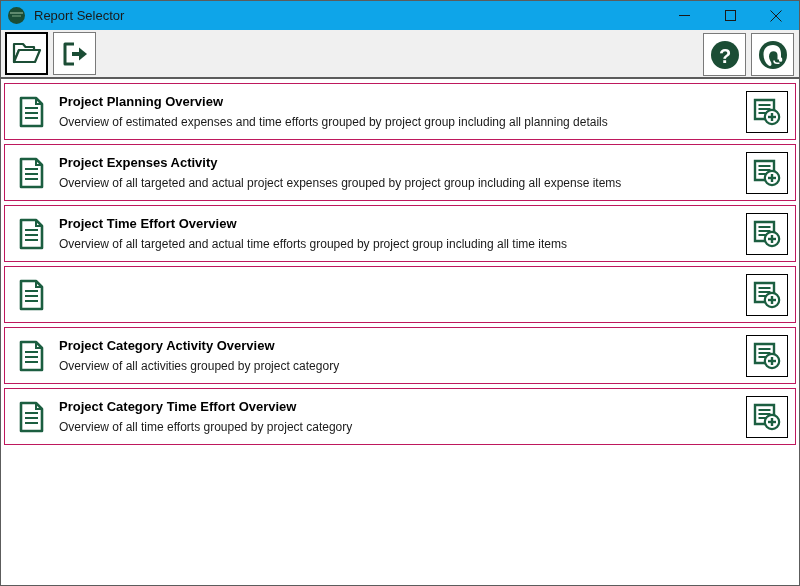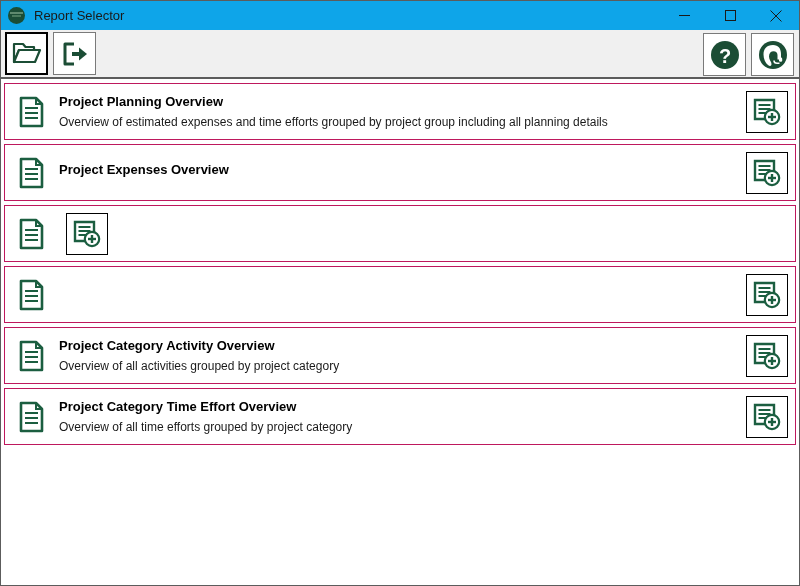--- a/index.html
+++ b/index.html
@@ -287,46 +287,51 @@
       <div class="row-icon">
         <svg width="26" height="32" viewBox="0 0 26 32">
           <path d="M2 2 H17 L23 8 V30 H2 Z" fill="#ffffff" stroke="#1b5e40" stroke-width="2.6" stroke-linejoin="round"></path>
           <path d="M17 2 V8 H23" fill="none" stroke="#1b5e40" stroke-width="2"></path>
           <line x1="6" y1="12" x2="19" y2="12" stroke="#1b5e40" stroke-width="2"></line>
           <line x1="6" y1="17" x2="19" y2="17" stroke="#1b5e40" stroke-width="2"></line>
           <line x1="6" y1="22" x2="19" y2="22" stroke="#1b5e40" stroke-width="2"></line>
         </svg>
       </div>
       <div class="row-text">
-        <div class="row-title">Project Expenses Overview</div>
-      </div>
-      <div class="row-action">
-        <button class="action-btn">
-          <svg width="30" height="30" viewBox="0 0 30 30">
-            <path d="M3 3 H22 V22 H3 Z" fill="#ffffff" stroke="#1b5e40" stroke-width="2.4"></path>
-            <line x1="6.5" y1="8" x2="18.5" y2="8" stroke="#1b5e40" stroke-width="2"></line>
-            <line x1="6.5" y1="12" x2="18.5" y2="12" stroke="#1b5e40" stroke-width="2"></line>
-            <line x1="6.5" y1="16" x2="14" y2="16" stroke="#1b5e40" stroke-width="2"></line>
-            <circle cx="20" cy="20" r="7.2" fill="#ffffff" stroke="#1b5e40" stroke-width="2.2"></circle>
-            <line x1="20" y1="16" x2="20" y2="24" stroke="#1b5e40" stroke-width="2.4"></line>
-            <line x1="16" y1="20" x2="24" y2="20" stroke="#1b5e40" stroke-width="2.4"></line>
-          </svg>
-        </button>
-      </div>
-    </div>
-
-    <div class="report-row">
-      <div class="row-icon">
-        <svg width="26" height="32" viewBox="0 0 26 32">
-          <path d="M2 2 H17 L23 8 V30 H2 Z" fill="#ffffff" stroke="#1b5e40" stroke-width="2.6" stroke-linejoin="round"></path>
-          <path d="M17 2 V8 H23" fill="none" stroke="#1b5e40" stroke-width="2"></path>
-          <line x1="6" y1="12" x2="19" y2="12" stroke="#1b5e40" stroke-width="2"></line>
-          <line x1="6" y1="17" x2="19" y2="17" stroke="#1b5e40" stroke-width="2"></line>
-          <line x1="6" y1="22" x2="19" y2="22" stroke="#1b5e40" stroke-width="2"></line>
-        </svg>
+        <div class="row-title">Project Expenses Activity</div>
+        <div class="row-desc">Overview of all targeted and actual project expenses grouped by project group including all expense items</div>
+      </div>
+      <div class="row-action">
+        <button class="action-btn">
+          <svg width="30" height="30" viewBox="0 0 30 30">
+            <path d="M3 3 H22 V22 H3 Z" fill="#ffffff" stroke="#1b5e40" stroke-width="2.4"></path>
+            <line x1="6.5" y1="8" x2="18.5" y2="8" stroke="#1b5e40" stroke-width="2"></line>
+            <line x1="6.5" y1="12" x2="18.5" y2="12" stroke="#1b5e40" stroke-width="2"></line>
+            <line x1="6.5" y1="16" x2="14" y2="16" stroke="#1b5e40" stroke-width="2"></line>
+            <circle cx="20" cy="20" r="7.2" fill="#ffffff" stroke="#1b5e40" stroke-width="2.2"></circle>
+            <line x1="20" y1="16" x2="20" y2="24" stroke="#1b5e40" stroke-width="2.4"></line>
+            <line x1="16" y1="20" x2="24" y2="20" stroke="#1b5e40" stroke-width="2.4"></line>
+          </svg>
+        </button>
+      </div>
+    </div>
+
+    <div class="report-row">
+      <div class="row-icon">
+        <svg width="26" height="32" viewBox="0 0 26 32">
+          <path d="M2 2 H17 L23 8 V30 H2 Z" fill="#ffffff" stroke="#1b5e40" stroke-width="2.6" stroke-linejoin="round"></path>
+          <path d="M17 2 V8 H23" fill="none" stroke="#1b5e40" stroke-width="2"></path>
+          <line x1="6" y1="12" x2="19" y2="12" stroke="#1b5e40" stroke-width="2"></line>
+          <line x1="6" y1="17" x2="19" y2="17" stroke="#1b5e40" stroke-width="2"></line>
+          <line x1="6" y1="22" x2="19" y2="22" stroke="#1b5e40" stroke-width="2"></line>
+        </svg>
+      </div>
+      <div class="row-text">
+        <div class="row-title">Project Time Effort Overview</div>
+        <div class="row-desc">Overview of all targeted and actual time efforts grouped by project group including all time items</div>
       </div>
       <div class="row-action">
         <button class="action-btn">
           <svg width="30" height="30" viewBox="0 0 30 30">
             <path d="M3 3 H22 V22 H3 Z" fill="#ffffff" stroke="#1b5e40" stroke-width="2.4"></path>
             <line x1="6.5" y1="8" x2="18.5" y2="8" stroke="#1b5e40" stroke-width="2"></line>
             <line x1="6.5" y1="12" x2="18.5" y2="12" stroke="#1b5e40" stroke-width="2"></line>
             <line x1="6.5" y1="16" x2="14" y2="16" stroke="#1b5e40" stroke-width="2"></line>
             <circle cx="20" cy="20" r="7.2" fill="#ffffff" stroke="#1b5e40" stroke-width="2.2"></circle>
             <line x1="20" y1="16" x2="20" y2="24" stroke="#1b5e40" stroke-width="2.4"></line>

